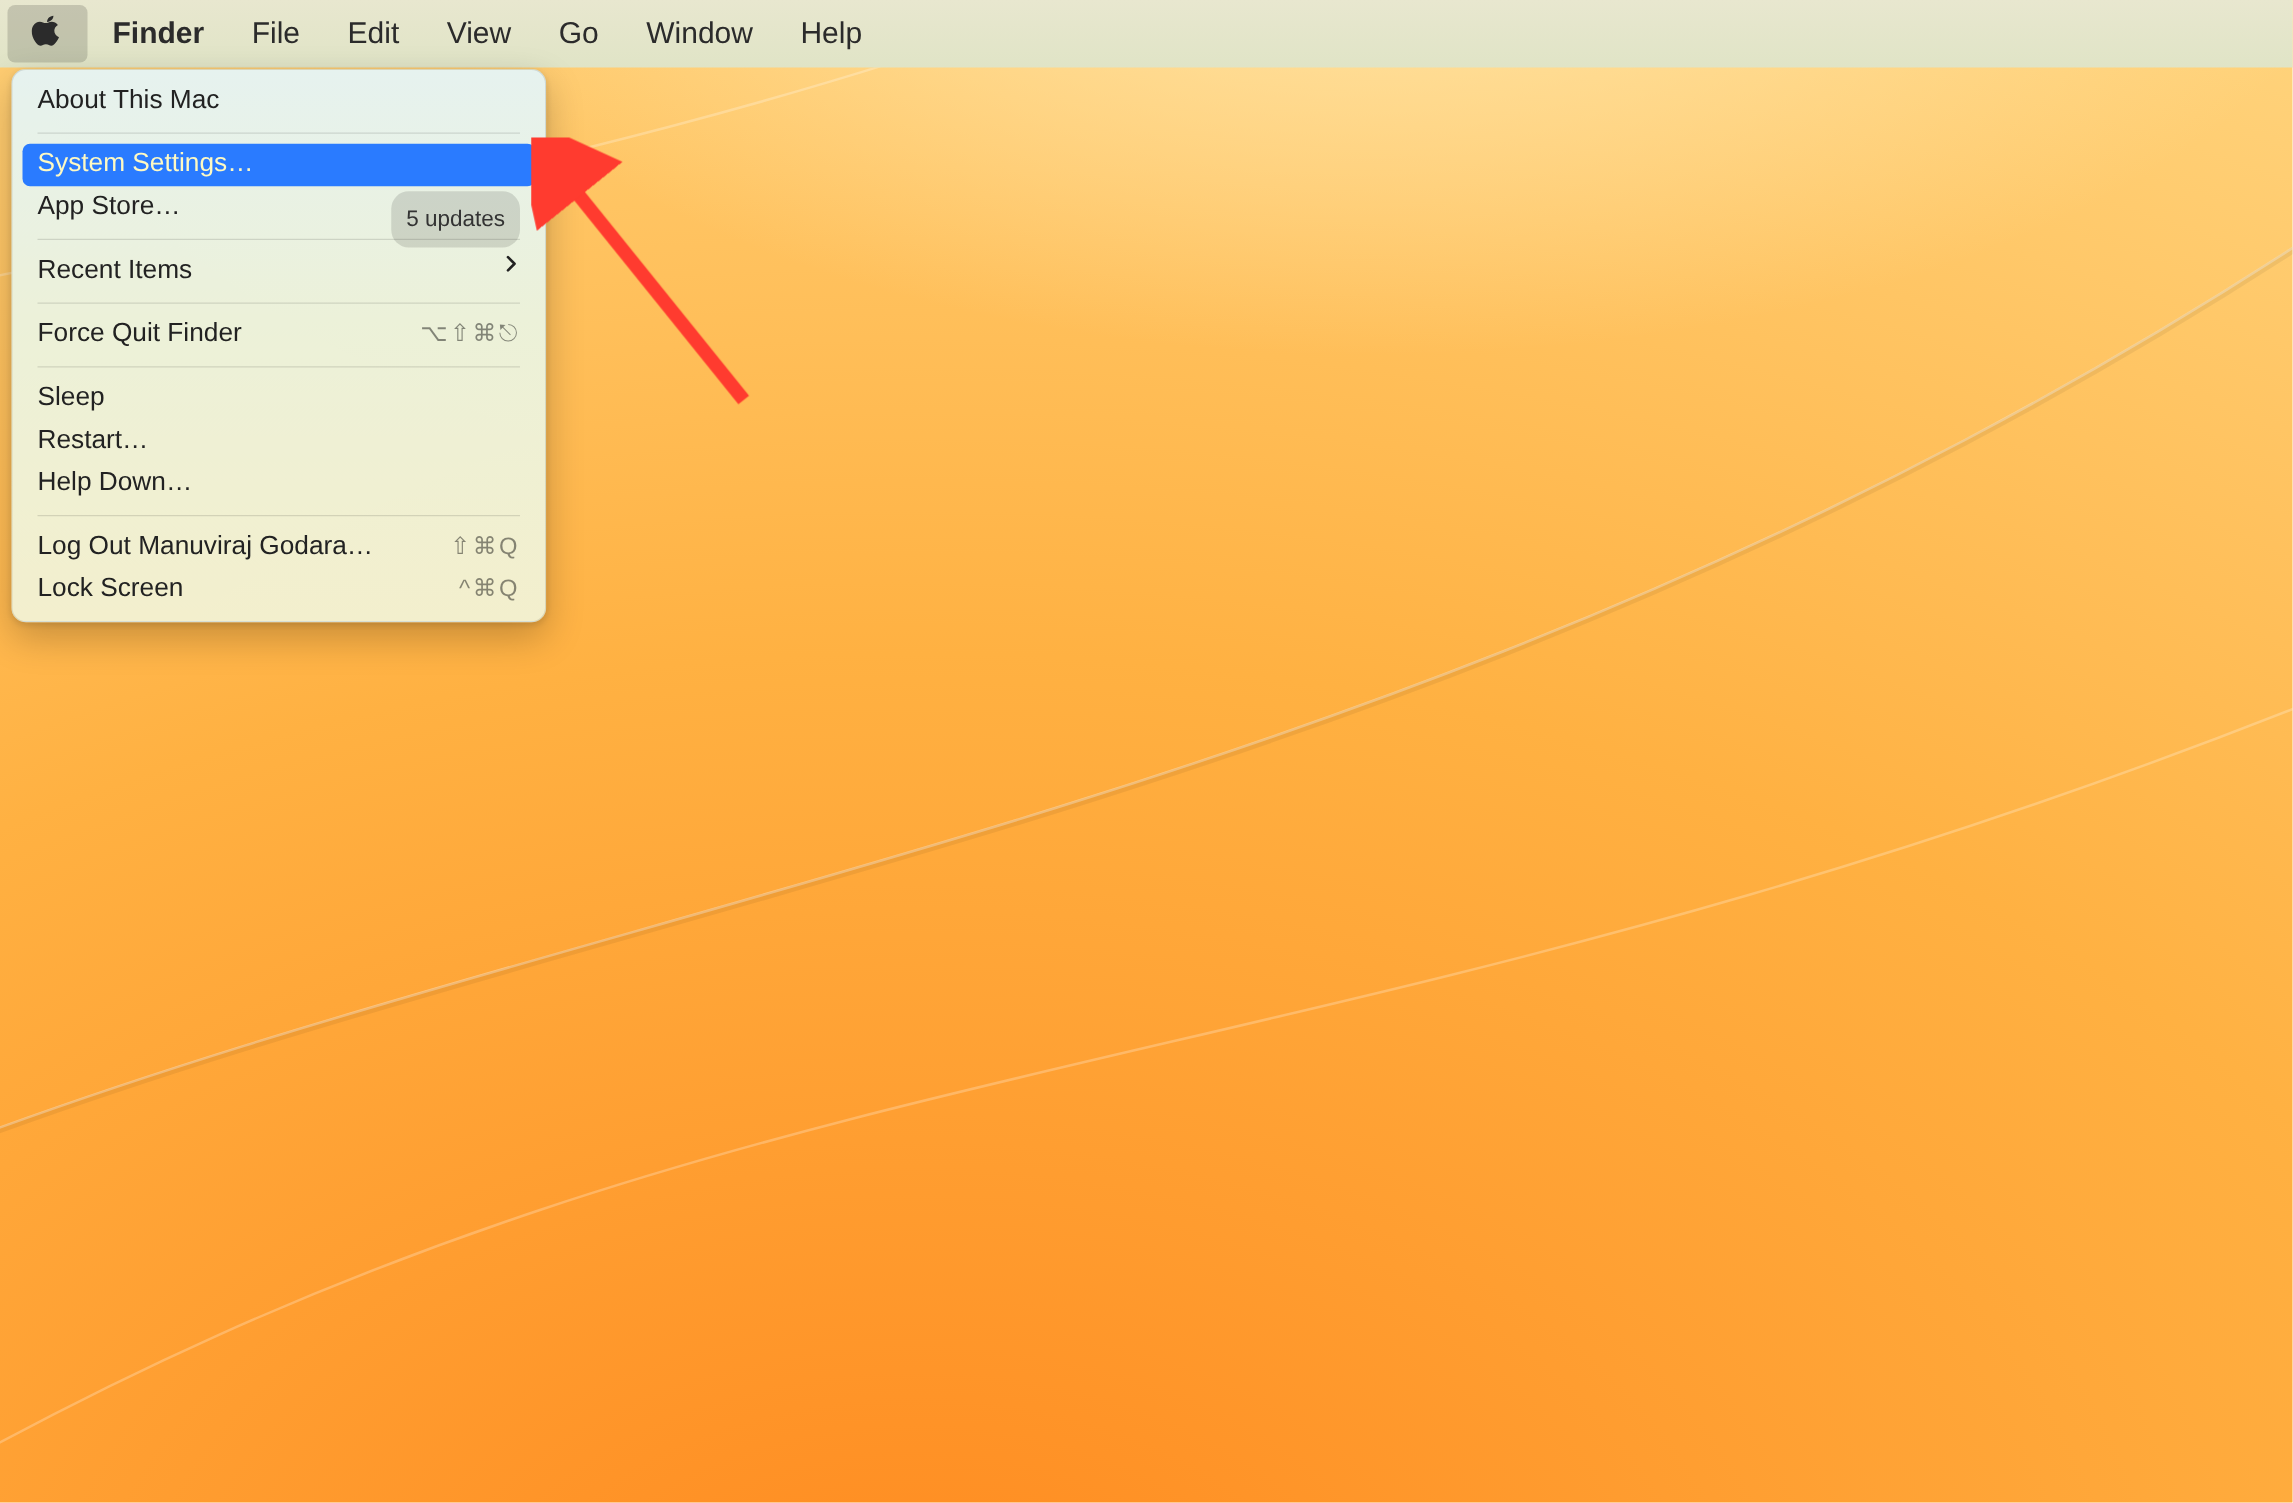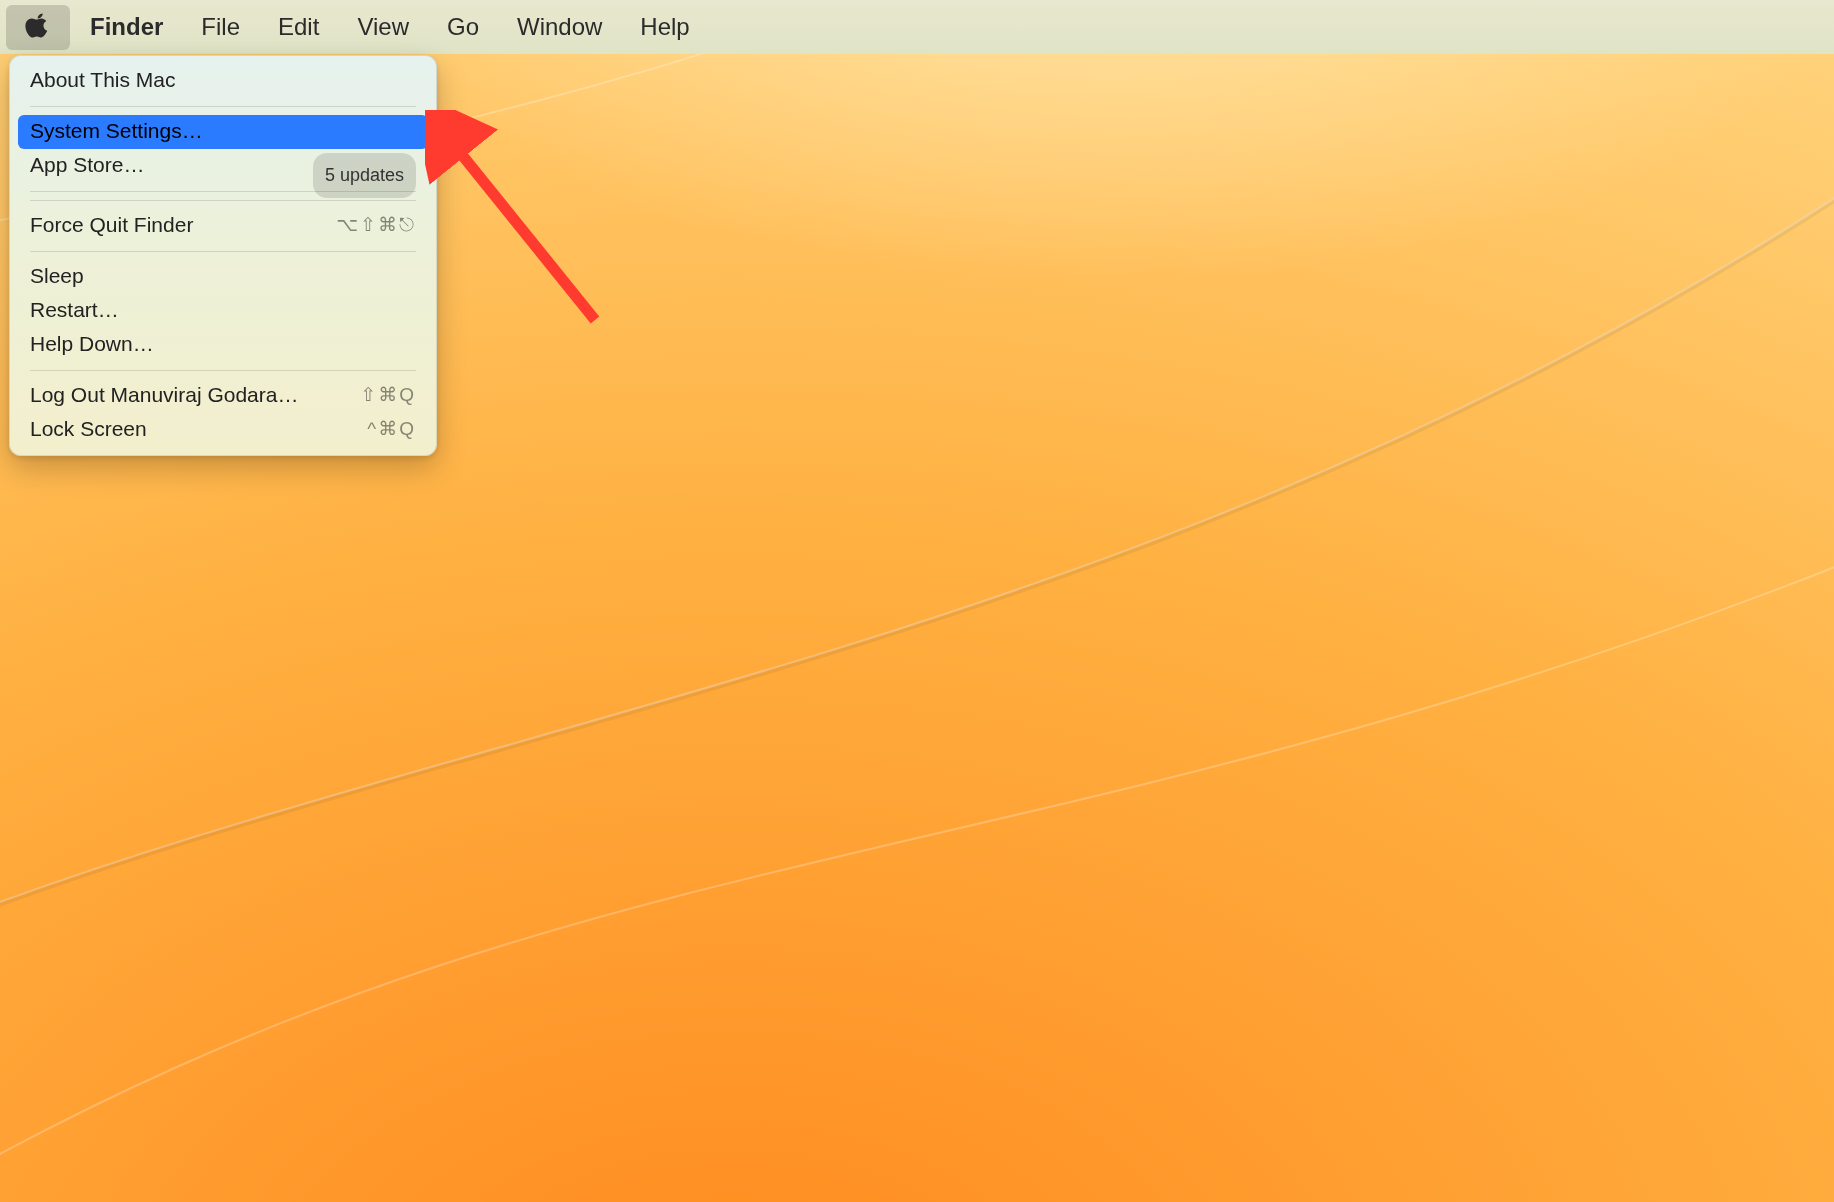--- a/index.html
+++ b/index.html
@@ -72,21 +72,21 @@
       height: 34px;
       font-size: 21px;
       color: #222;
       border-radius: 6px;
       cursor: default;
     }
     .menu-item .label { flex: 1 1 auto; }
     .menu-item .aux   { flex: 0 0 auto; display: inline-flex; align-items: center; gap: 4px; }
     .menu-item.highlight {
       background: #2a7bff;
-      color: #000000;
+      color: #fef9c3;
     }
     .menu-separator {
       height: 1px;
       background: rgba(0,0,0,0.12);
       margin: 8px 12px;
     }
     .badge {
       background: rgba(0,0,0,0.12);
       padding: 12px 12px;
       border-radius: 14px;
@@ -155,20 +155,28 @@
 
   <div class="menu-item">
     <span class="label">App Store…</span>
     <span class="aux">
         <span class="badge">5 updates</span>
       </span>
   </div>
 
   <div class="menu-separator"></div>
 
+  <div class="menu-item">
+    <span class="label">Recent Items</span>
+    <span class="aux chevron">
+      <svg viewBox="0 0 16 16">
+          <path d="M5 2 L11 8 L5 14"></path>
+        </svg>
+    </span>
+  </div>
 
   <div class="menu-separator"></div>
 
   <div class="menu-item">
     <span class="label">Force Quit Finder</span>
     <span class="aux shortcut">⌥⇧⌘⎋</span>
   </div>
 
   <div class="menu-separator"></div>
 

